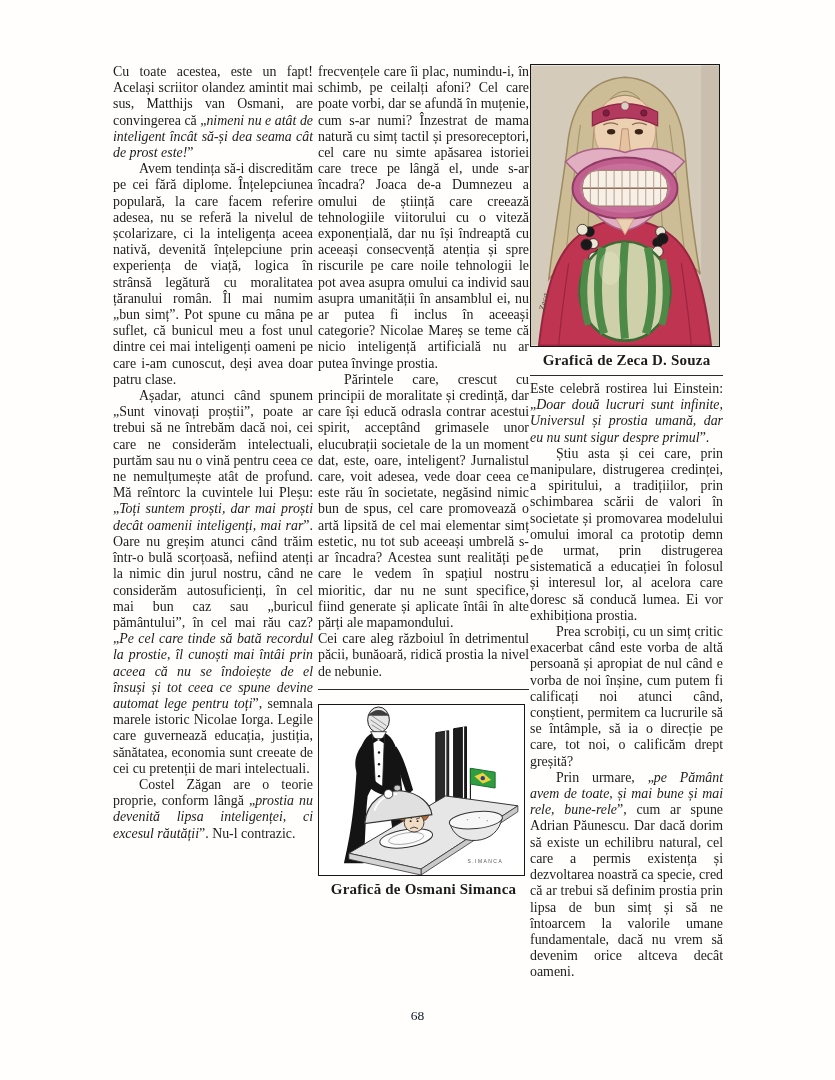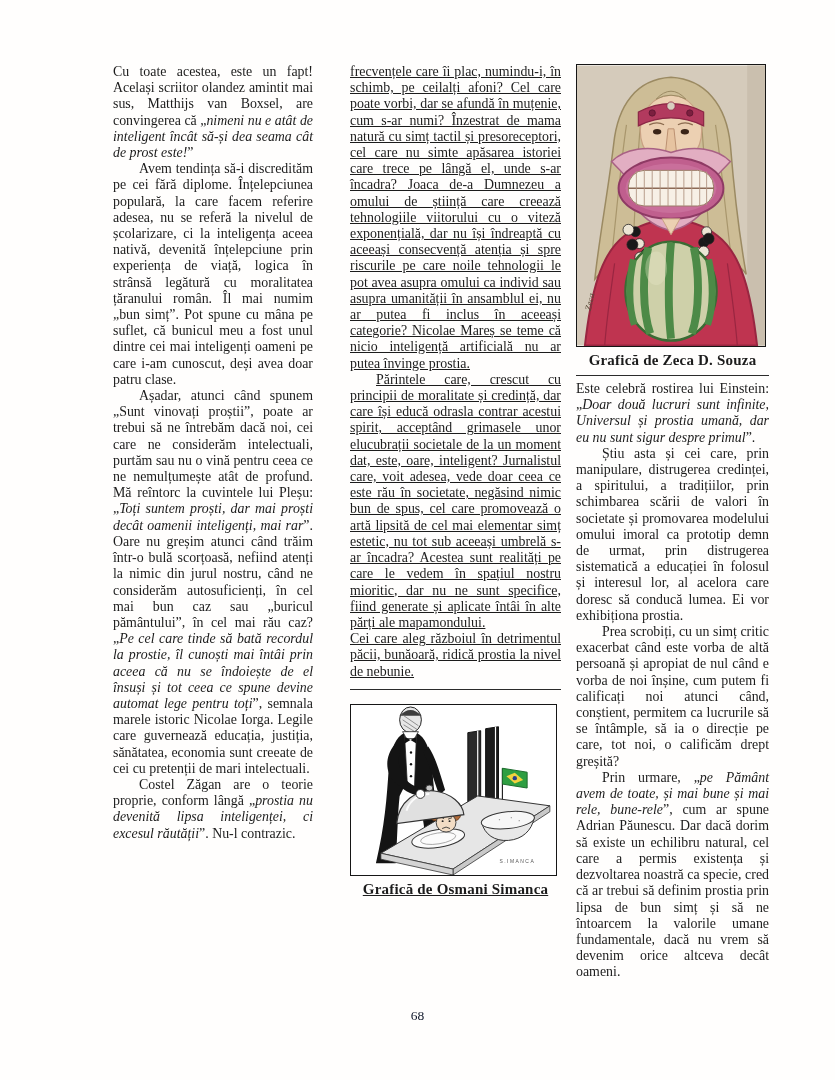--- a/index.html
+++ b/index.html
@@ -4,22 +4,22 @@
 <style>
   * { margin:0; padding:0; box-sizing:border-box; }
   html,body { background:#ffffff; }
   .page {
     position:relative; width:835px; height:1080px; margin:0 auto;
     background:#fffefd; color:#1c1c1c; overflow:hidden;
     font-family:"Liberation Serif","DejaVu Serif",serif;
   }
   .col { position:absolute; top:64px; font-size:13.9px; line-height:16.2px; text-align:justify; }
   #col-left   { left:113px; width:200px; }
-  #col-middle { left:350px; width:211px;text-decoration:underline; }
-  #col-right  { left:576px; width:193px; }
+  #col-middle { left:318px; width:211px; }
+  #col-right  { left:530px; width:193px; }
   .para { text-align:justify; }
   .para.indent { text-indent:26px; }
   .it { font-style:italic; }
   .separator { border-top:1.4px solid #2b2b2b; height:0; }
   #col-middle .separator { margin:9px 0 14px 0; }
   #col-right  .separator { margin:6px 0 5px 0; }
   .figure { border:1.5px solid #161616; background:#fff; overflow:hidden; }
   #fig-souza   { width:190px; height:283px; }
   #fig-simanca { width:207px; height:172px; }
   .figure svg { display:block; width:100%; height:100%; }
@@ -32,21 +32,21 @@
     font-size:13.5px; color:#0f172a;
   }
 </style>
 </head>
 <body>
 
 <div class="page">
 
   <div class="col" id="col-left">
     <div>
-        <p class="para"><span>Cu toate acestea, este un fapt! Același scriitor olandez amintit mai sus, Matthijs van Boxsel, are convingerea că „</span><span class="it">nimeni nu e atât de inteligent încât să-și dea seama cât de prost este!</span><span>”</span></p>
+        <p class="para"><span>Cu toate acestea, este un fapt! Același scriitor olandez amintit mai sus, Matthijs van Osmani, are convingerea că „</span><span class="it">nimeni nu e atât de inteligent încât să-și dea seama cât de prost este!</span><span>”</span></p>
         <p class="para indent"><span>Avem tendința să-i discredităm pe cei fără diplome. Înțelepciunea populară, la care facem referire adesea, nu se referă la nivelul de școlarizare, ci la inteligența aceea nativă, devenită înțelepciune prin experiența de viață, logica în strânsă legătură cu moralitatea țăranului român. Îl mai numim „bun simț”. Pot spune cu mâna pe suflet, că bunicul meu a fost unul dintre cei mai inteligenți oameni pe care i-am cunoscut, deși avea doar patru clase.</span></p>
         <p class="para indent"><span>Așadar, atunci când spunem „Sunt vinovați proștii”, poate ar trebui să ne întrebăm dacă noi, cei care ne considerăm intelectuali, purtăm sau nu o vină pentru ceea ce ne nemulțumește atât de profund. Mă reîntorc la cuvintele lui Pleșu: „</span><span class="it">Toți suntem proști, dar mai proști decât oamenii inteligenți, mai rar</span><span>”. Oare nu greșim atunci când trăim într-o bulă scorțoasă, nefiind atenți la nimic din jurul nostru, când ne considerăm autosuficienți, în cel mai bun caz sau „buricul pământului”, în cel mai rău caz? „</span><span class="it">Pe cel care tinde să bată recordul la prostie, îl cunoști mai întâi prin aceea că nu se îndoiește de el însuși și tot ceea ce spune devine automat lege pentru toți</span><span>”, semnala marele istoric Nicolae Iorga. Legile care guvernează educația, justiția, sănătatea, economia sunt creeate de cei cu pretenții de mari intelectuali.</span></p>
         <p class="para indent"><span>Costel Zăgan are o teorie proprie, conform lângă „</span><span class="it">prostia nu devenită lipsa inteligenței, ci excesul răutății</span><span>”. Nu-l contrazic.</span></p>
       </div>
   </div>
 
   <div class="col" id="col-middle">
     <div>
         <p class="para"><span>frecvențele care îi plac, numindu-i, în schimb, pe ceilalți afoni? Cel care poate vorbi, dar se afundă în muțenie, cum s-ar numi? Înzestrat de mama natură cu simț tactil și presoreceptori, cel care nu simte apăsarea istoriei care trece pe lângă el, unde s-ar încadra? Joaca de-a Dumnezeu a omului de știință care creează tehnologiile viitorului cu o viteză exponențială, dar nu își îndreaptă cu aceeași consecvență atenția și spre riscurile pe care noile tehnologii le pot avea asupra omului ca individ sau asupra umanității în ansamblul ei, nu ar putea fi inclus în aceeași categorie? Nicolae Mareș se teme că nicio inteligență artificială nu ar putea învinge prostia.</span></p>
         <p class="para indent"><span>Părintele care, crescut cu principii de moralitate și credință, dar care își educă odrasla contrar acestui spirit, acceptând grimasele unor elucubrații societale de la un moment dat, este, oare, inteligent? Jurnalistul care, voit adesea, vede doar ceea ce este rău în societate, negăsind nimic bun de spus, cel care promovează o artă lipsită de cel mai elementar simț estetic, nu tot sub aceeași umbrelă s-ar încadra? Acestea sunt realități pe care le vedem în spațiul nostru mioritic, dar nu ne sunt specifice, fiind generate și aplicate întâi în alte părți ale mapamondului.</span></p>

